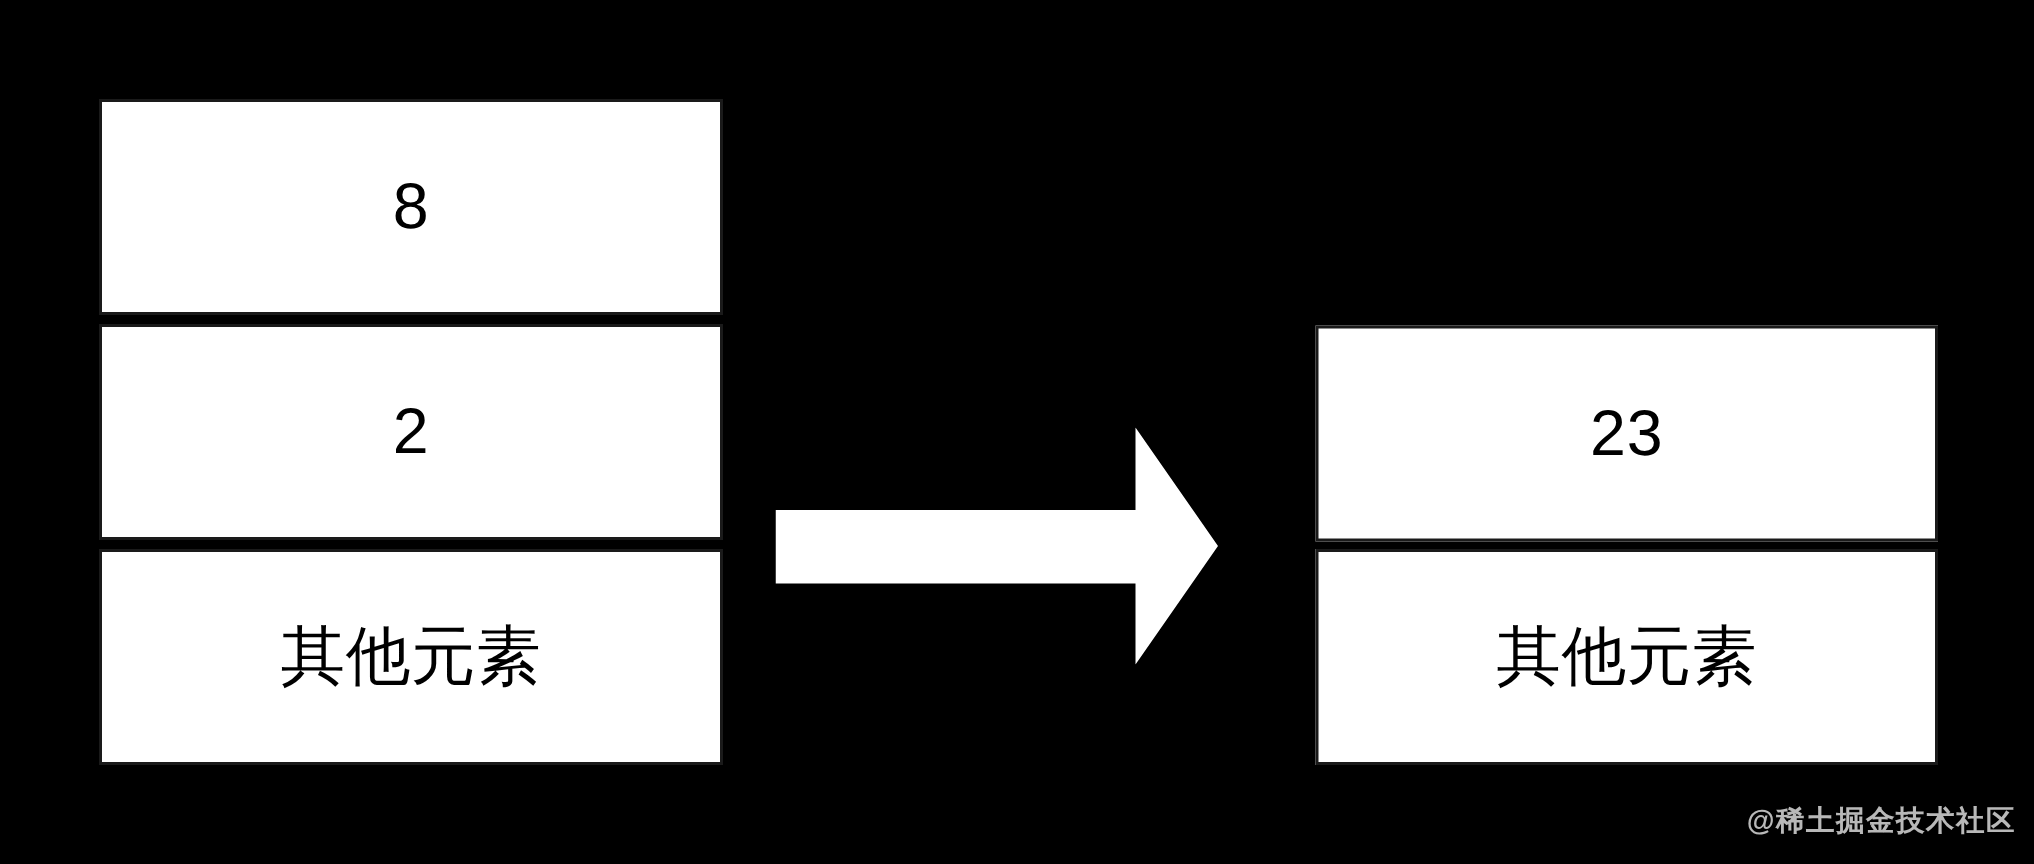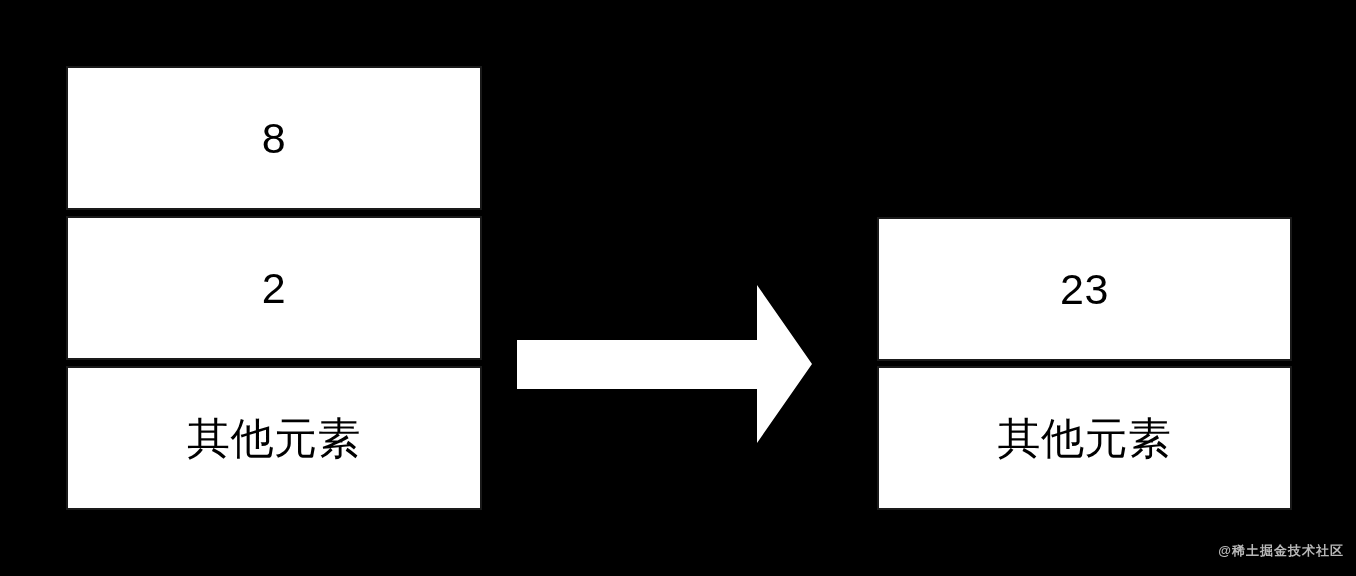--- a/index.html
+++ b/index.html
@@ -51,21 +51,21 @@
     position: absolute;
     left: 517px;
     top: 285px;
     width: 295px;
     height: 158px;
   }
   #watermark {
     position: absolute;
     right: 12px;
     bottom: 16px;
-    font-size: 13px;
+    font-size: 19px;
     font-weight: 700;
     color: #b8b8b8;
     letter-spacing: 1px;
     text-shadow: 0 2px 3px rgba(0,0,0,0.9), 0 1px 1px rgba(0,0,0,0.8);
     white-space: nowrap;
   }
 </style>
 </head>
 <body>
 

